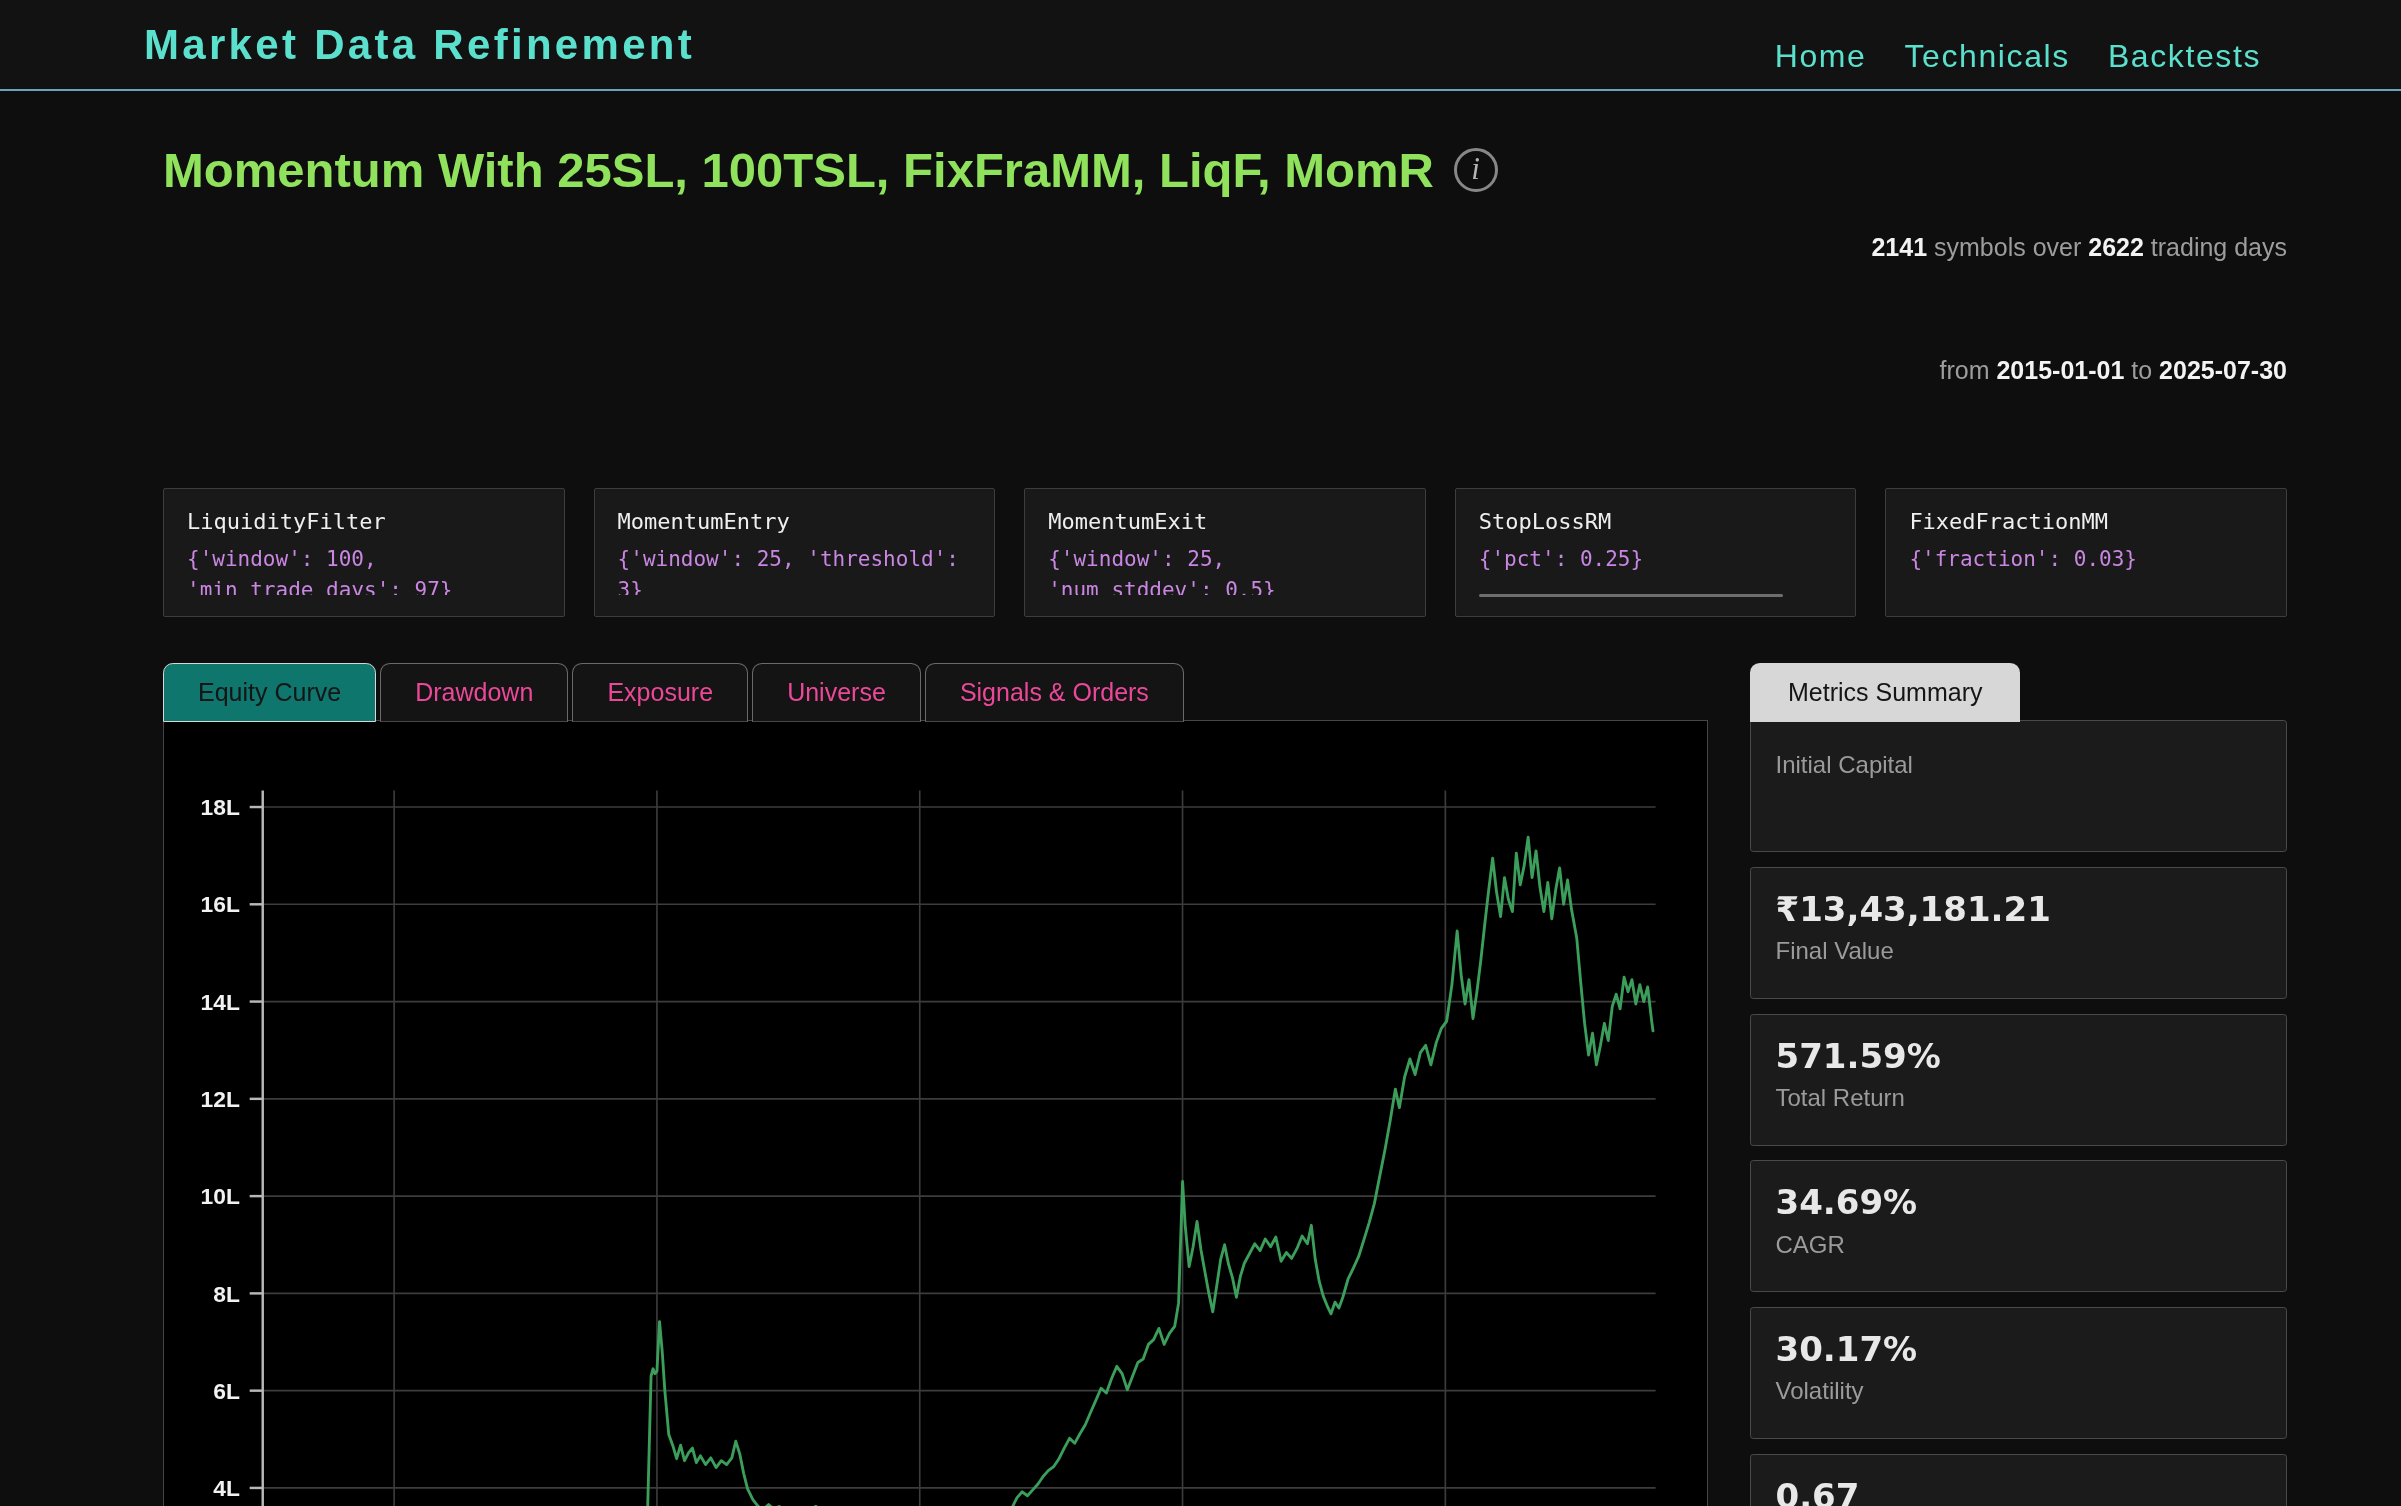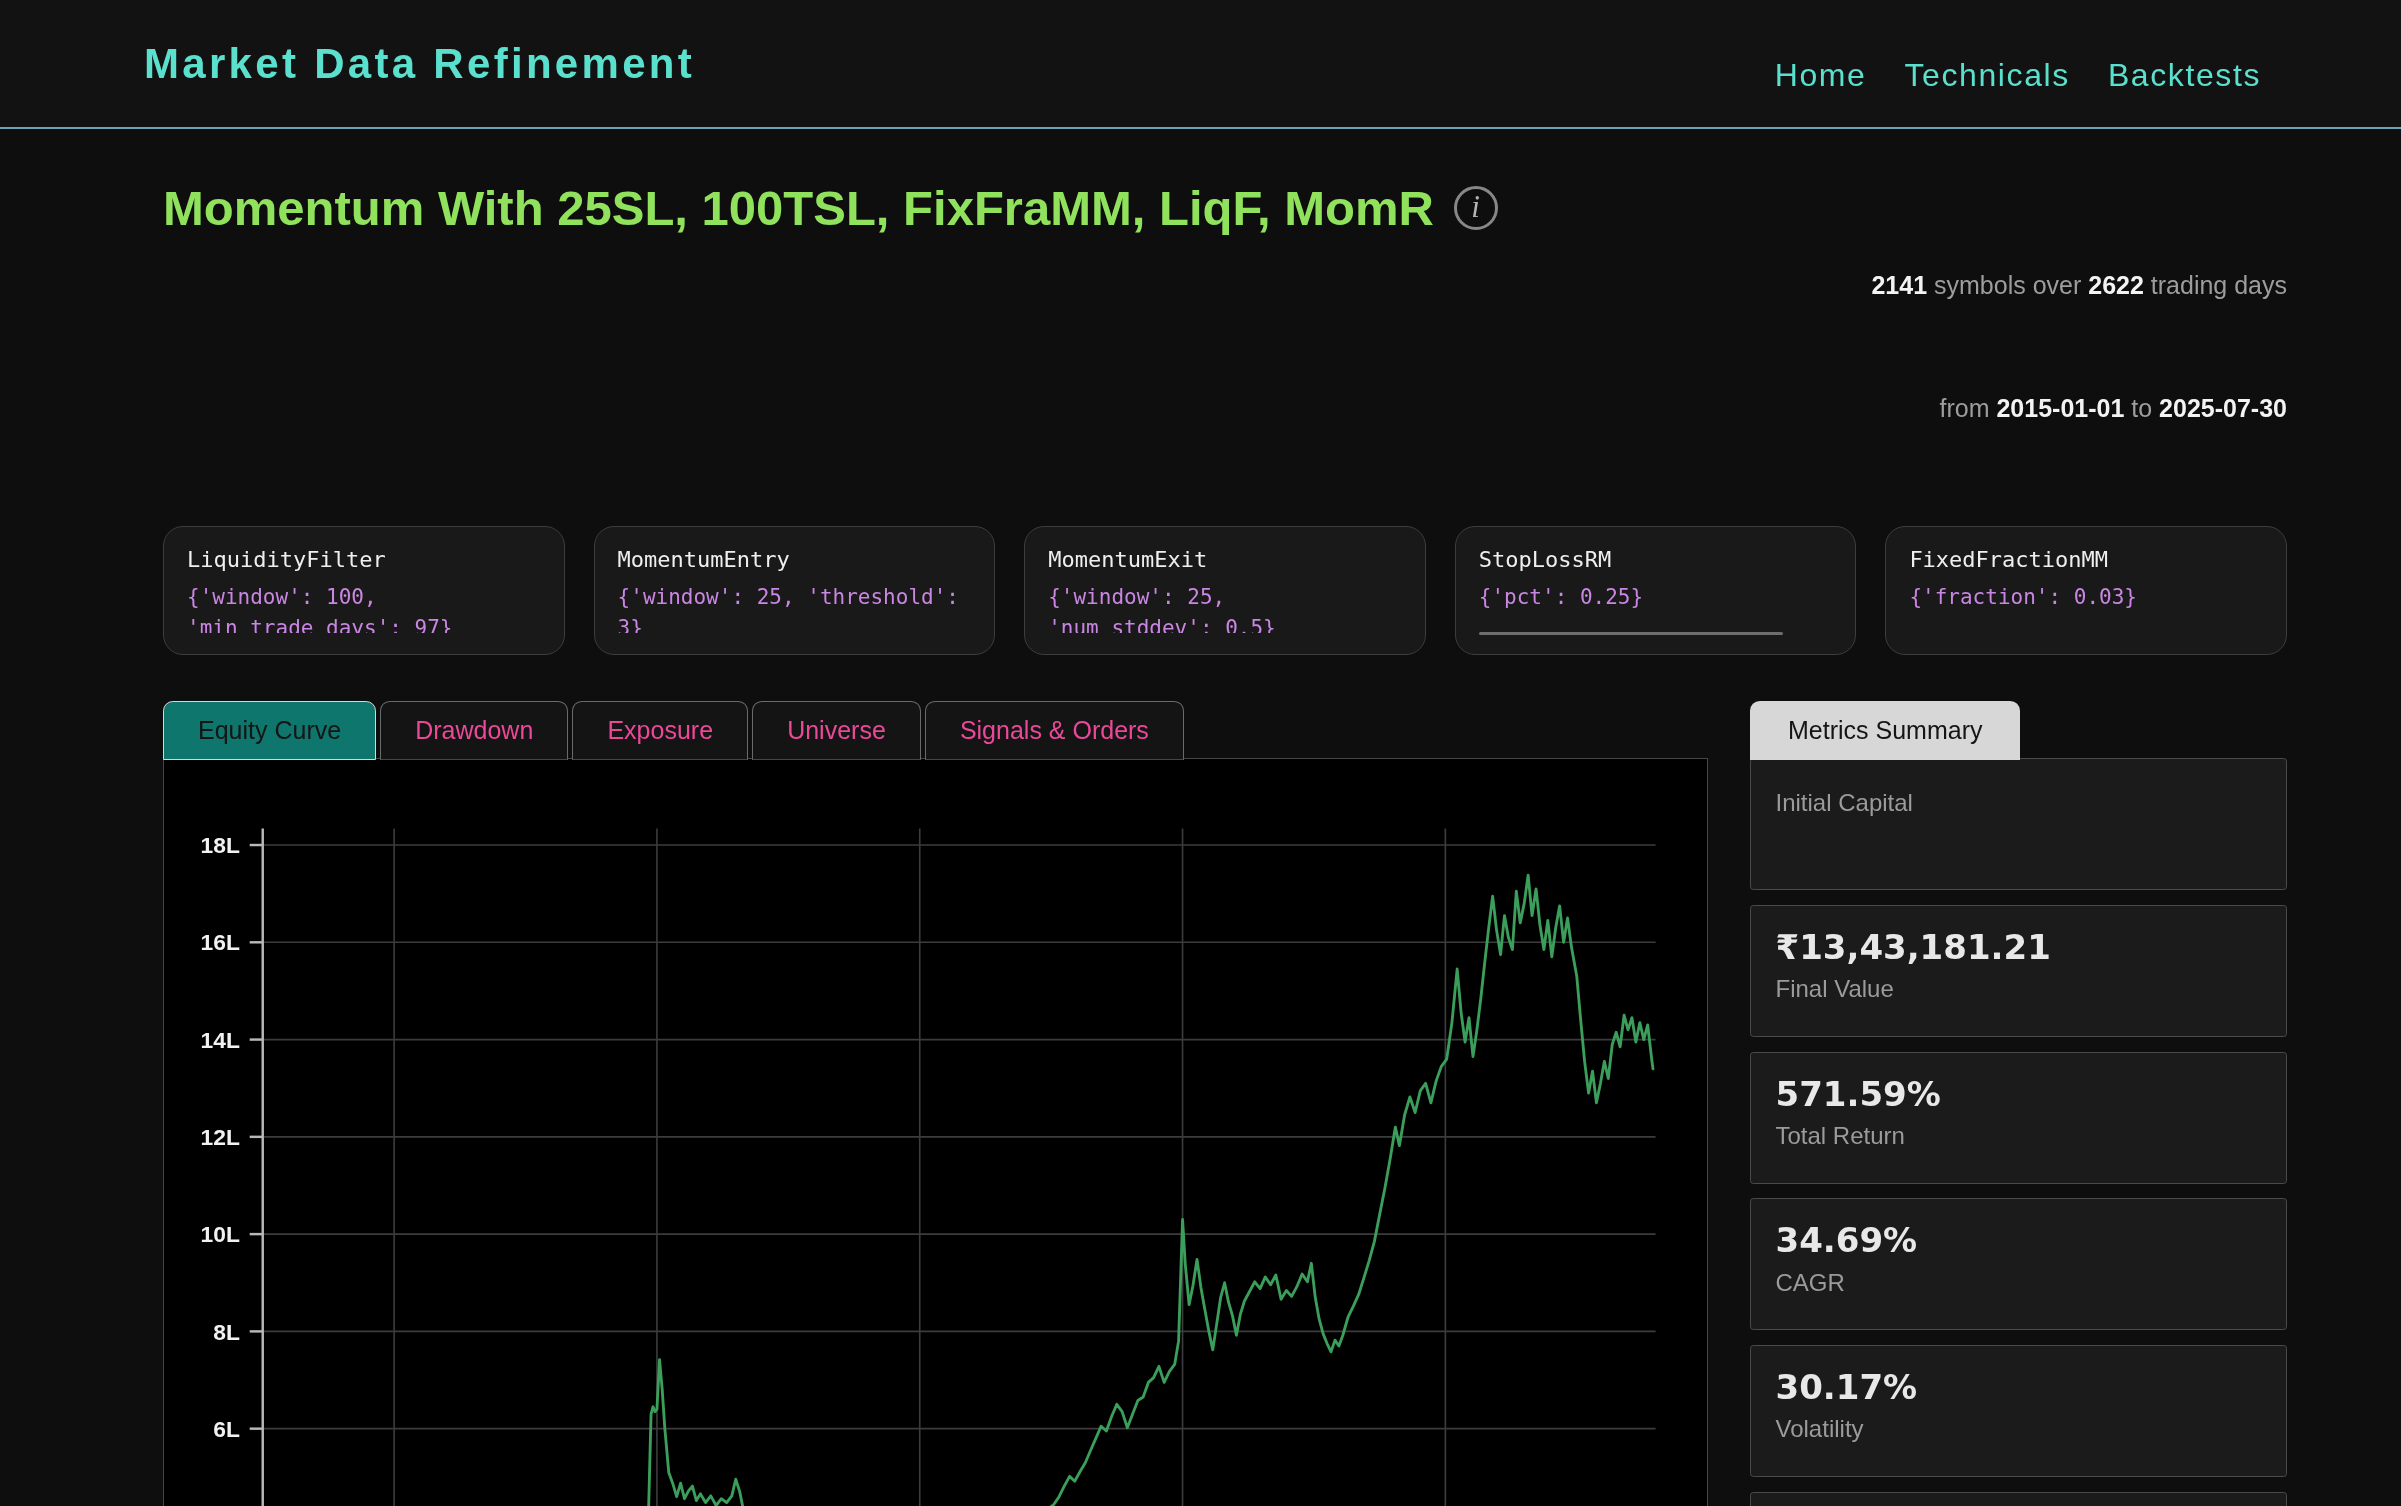--- a/index.html
+++ b/index.html
@@ -1,39 +1,39 @@
 <!DOCTYPE html>
 <html style="font-size:13px"><head>
 <meta charset="utf-8">
 <style>
   * { margin:0; padding:0; box-sizing:border-box; }
   html,body { width:2401px; height:1506px; overflow:hidden; background:#0e0e0e;
     font-family:"Liberation Sans","DejaVu Sans",sans-serif; }
   
-  header { height:129px; background:#121212; border-bottom:2.5px solid #6ba4b8;
+  header { height:91px; background:#121212; border-bottom:2.5px solid #6ba4b8;
     display:flex; align-items:center; justify-content:space-between; padding:0 140px 0 144px;gap:32px; }
   .logo { color:#5ae0cc; font-size:42px; font-weight:700; letter-spacing:3.3px; }
   nav { display:flex; gap:38px;margin-top:24px; }
   nav a { color:#5ae0cc; font-size:32px; letter-spacing:1.6px; text-decoration:none; cursor:pointer; }
   
   main { padding:0 114px 0 163px; }
   .title-row { margin-top:51px; display:flex; justify-content:space-between; align-items:flex-start; }
   .title-wrap { display:flex; align-items:center; gap:19.6px; }
   h1 { color:#90e15c; font-size:49px; font-weight:700; letter-spacing:0px; }
   .info { width:44px; height:44px; border:3.3px solid #878787; border-radius:50%;
     display:inline-flex; align-items:center; justify-content:center; flex:0 0 auto; cursor:pointer; }
   .info i { font-family:"Liberation Serif","DejaVu Serif",serif; font-style:italic;
     font-size:31px; color:#b4b4b4; line-height:1; margin-top:-2.5px; }
   .stats { text-align:right; font-size:25px; line-height:41px; white-space:pre; margin-top:3.3px; }
   .stats span { color:#9d9d9d; }
   .stats b { color:#f3f3f3; font-weight:700; }
   
   .params { margin-top:14.7px; display:flex; gap:29px; }
   .param-card { flex:1 1 0; height:129px; background:#191919; border:1.6px solid #3d3d3d;
-    border-radius:20px; padding:19.6px 23px; overflow:hidden; }
+    border-radius:2px; padding:19.6px 23px; overflow:hidden; }
   .param-title { font-family:"DejaVu Sans Mono",monospace; font-size:22px; color:#efefef; }
   .param-config { font-family:"DejaVu Sans Mono",monospace; font-size:21px; line-height:31px;
     color:#c986e2; white-space:pre-wrap; margin-top:10.6px; height:51px; overflow:hidden; }
   .param-config.single { height:31px; }
   .param-scrollbar { height:2.5px; width:86%; background:#6e6e6e; border-radius:2.5px; margin-top:19px; }
   
   .workspace { margin-top:46px; display:flex; gap:42px; align-items:flex-start; }
   .chart-col { width:1545px; flex:0 0 auto; }
   .tabs { display:flex; gap:4.1px; position:relative; z-index:2; margin-bottom:-1.6px; align-items:flex-end; }
   .tab { height:59px; padding:0 34px; display:flex; align-items:center; font-size:25px;

